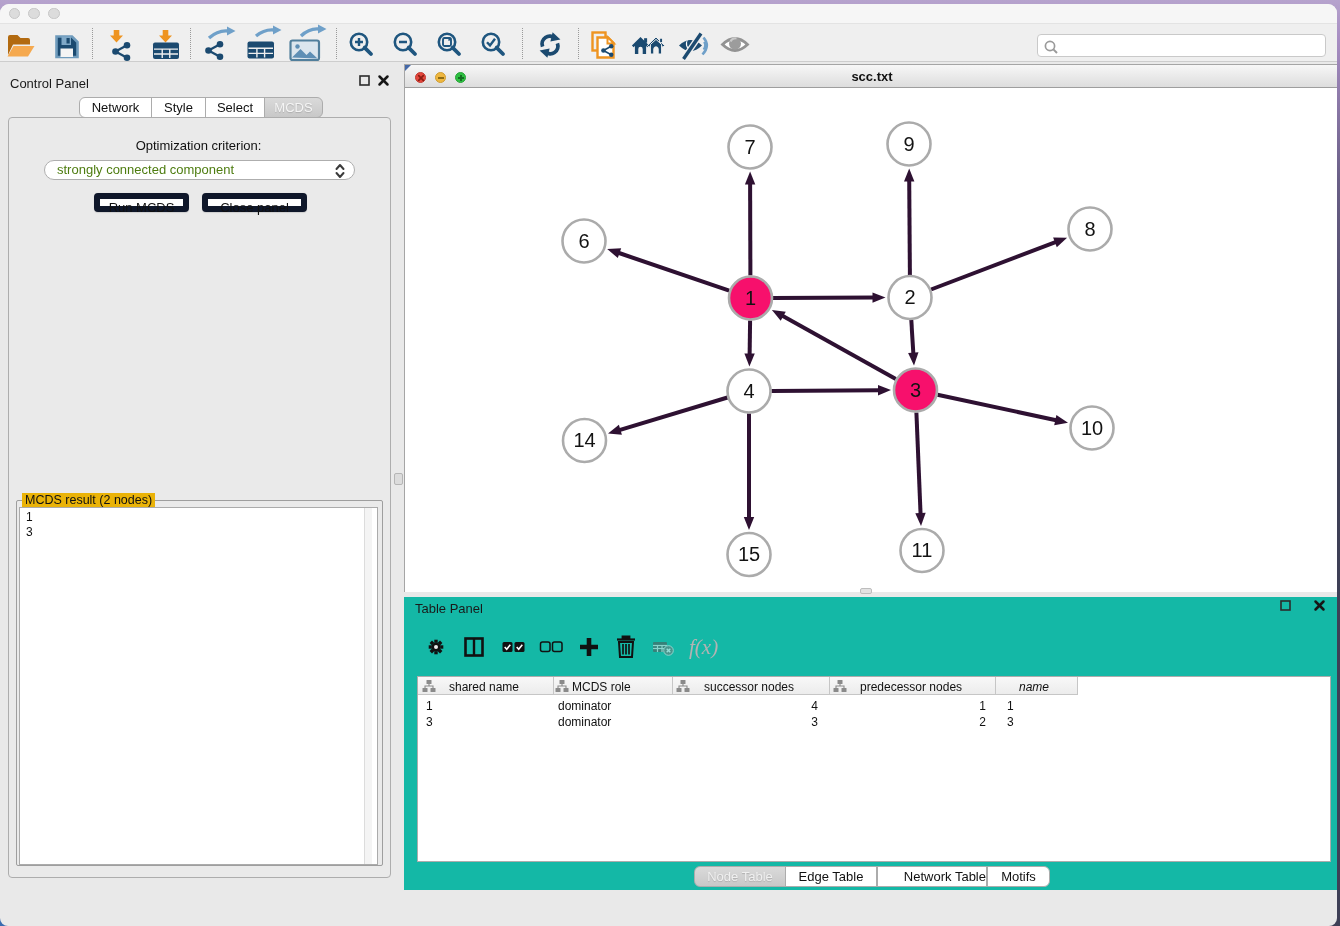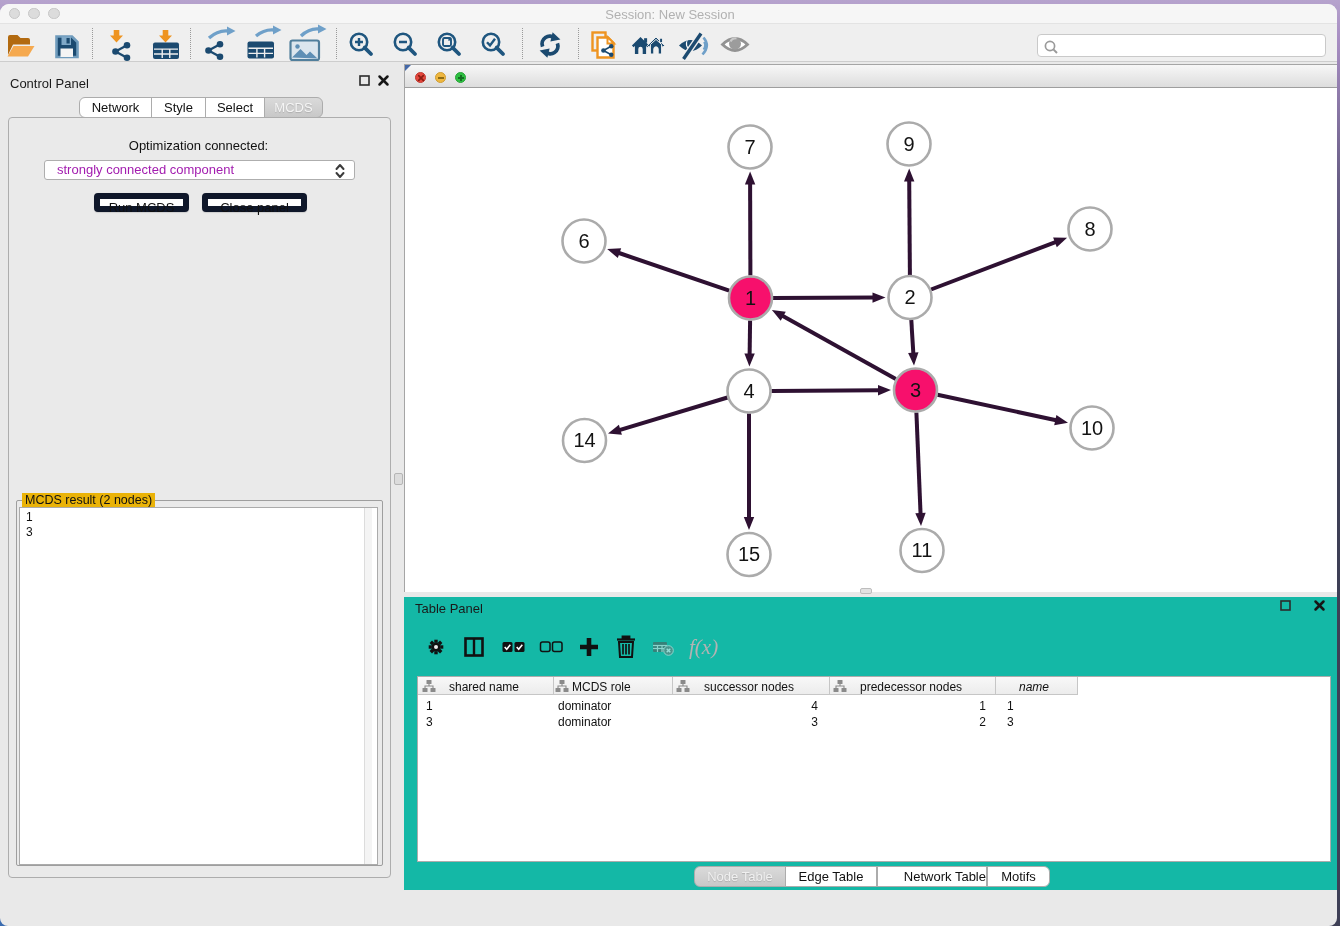--- a/index.html
+++ b/index.html
@@ -26,21 +26,21 @@
 #cptitle { position:absolute; left:10px; top:13px; font-size:13px; color:#1a1a1a; }
 .tab { position:absolute; top:34px; height:21px; background:#fff; border:1px solid #acacac;
   font-size:13px; color:#111; text-align:center; line-height:19px; }
 .tabsel { background:linear-gradient(180deg,#dadada,#c8c8c8); color:#f5f5f5;
   text-shadow:0 1px 1px #aeaeae; }
 #tabpane { position:absolute; left:8px; top:54px; width:383px; height:761px;
   border:1px solid #adadad; border-radius:4px; background:#eaeaea; }
 #optlabel { position:absolute; left:0; top:75px; width:397px; text-align:center;
   font-size:13px; color:#111; }
 #combo { position:absolute; left:44px; top:97px; width:311px; height:20px; background:#fff;
-  border:1px solid #aeaeae; border-radius:3px; font-size:13px; color:#a21caf;
+  border:1px solid #aeaeae; border-radius:10px; font-size:13px; color:#4d7c0f;
   line-height:18px; padding-left:12px; }
 .btn { position:absolute; top:130px; height:19px; background:#fff; border:6px solid #0f172a;
   border-radius:4px; font-size:13px; color:#111; text-align:center; line-height:17px;
   box-shadow:0 0.5px 1px rgba(0,0,0,0.12); }
 #fieldset { position:absolute; left:16px; top:437px; width:367px; height:366px;
   border:1px solid #9e9e9e; border-radius:2px; }
 #legend { position:absolute; left:22px; top:430px; background:#eab308; padding:0 3px;
   font-size:12.5px; color:#111; }
 #mcdsarea { position:absolute; left:19px; top:444px; width:359px; height:358px;
   background:#fff; border:1px solid #ababab; font-size:12px; color:#111; line-height:15px;
@@ -80,21 +80,20 @@
 </style>
 </head>
 <body>
 <div id="deskstrip"></div>
 <div style="position:absolute;left:-5px;top:918px;width:17px;height:17px;border-radius:50%;background:#3a6cb0;"></div>
 <div id="window">
   <div id="titlebar">
     <div class="circ" style="left:8.5px;"></div>
     <div class="circ" style="left:28px;"></div>
     <div class="circ" style="left:48px;"></div>
-    <div id="wtitle">Session: New Session</div>
   </div>
   <div id="toolbar">
     <div class="tsep" style="left:92px;"></div>
     <div class="tsep" style="left:190px;"></div>
     <div class="tsep" style="left:336px;"></div>
     <div class="tsep" style="left:522px;"></div>
     <div class="tsep" style="left:578px;"></div>
     <svg class="abs" style="left:0;top:0;" width="1337" height="39" viewBox="0 0 1337 39">
         <path d="M8,31 L8,13 Q8,11 10,11 L17.5,11 L20.5,14 L28,14 Q30,14 30,16 L30,20.5 L13,20.5 Z" fill="#b26a10"></path>
         <polygon points="13.5,22 34.5,22 28,32.5 7.5,32.5" fill="#f5a94f"></polygon>
@@ -214,21 +213,21 @@
           <g stroke="#161616" stroke-width="2.5" stroke-linecap="round">
             <line x1="26.5" y1="2.5" x2="34.5" y2="10.5"></line>
             <line x1="34.5" y1="2.5" x2="26.5" y2="10.5"></line>
           </g>
         </svg>
       <div class="tab" style="left:79px; width:73px; border-radius:6px 0 0 6px;">Network</div>
       <div class="tab" style="left:151px; width:55px;">Style</div>
       <div class="tab" style="left:205px; width:60px;">Select</div>
       <div class="tab tabsel" style="left:264px; width:59px; border-radius:0 6px 6px 0;">MCDS</div>
       <div id="tabpane"></div>
-      <div id="optlabel">Optimization connected:</div>
+      <div id="optlabel">Optimization criterion:</div>
       <div id="combo">strongly connected component<svg width="12" height="16" viewBox="0 0 12 16" style="position:absolute;right:8px;top:2px;">
             <g fill="none" stroke="#3c3c3c" stroke-width="2" stroke-linecap="round" stroke-linejoin="round">
               <path d="M2.5,6 L6,2 L9.5,6"></path>
               <path d="M2.5,10 L6,14 L9.5,10"></path>
             </g>
           </svg></div>
       <div class="btn" style="left:94px; width:95px;">Run MCDS</div>
       <div class="btn" style="left:202px; width:105px;text-align:center;">Close panel</div>
       <div id="fieldset"></div>
       <div id="legend">MCDS result (2 nodes)</div>
@@ -254,20 +253,21 @@
             </svg>
           </div>
         <div class="lt" style="left:49.5px; background:#2ebf41; border:0.5px solid #27a437;">
             <svg width="10" height="10" viewBox="0 0 10 10" style="position:absolute;left:0;top:0;">
               <g stroke="#156e22" stroke-width="1.9">
                 <line x1="2" y1="5" x2="8" y2="5"></line>
                 <line x1="5" y1="2" x2="5" y2="8"></line>
               </g>
             </svg>
           </div>
+        <div id="fname">scc.txt</div>
       </div>
       <div id="canvas">
           <svg width="934" height="503" viewBox="0 0 934 503" style="position:absolute;left:0;top:0;">
             <g stroke="#2e1132" stroke-width="4">
               <line x1="345.4" y1="186.5" x2="345.1" y2="93.5"></line>
               <line x1="324.2" y1="201.7" x2="212.6" y2="163.5"></line>
               <line x1="368.0" y1="208.9" x2="469.5" y2="208.6"></line>
               <line x1="345.1" y1="231.5" x2="344.6" y2="266.5"></line>
               <line x1="504.9" y1="186.0" x2="504.2" y2="90.5"></line>
               <line x1="526.0" y1="200.5" x2="651.8" y2="152.6"></line>

